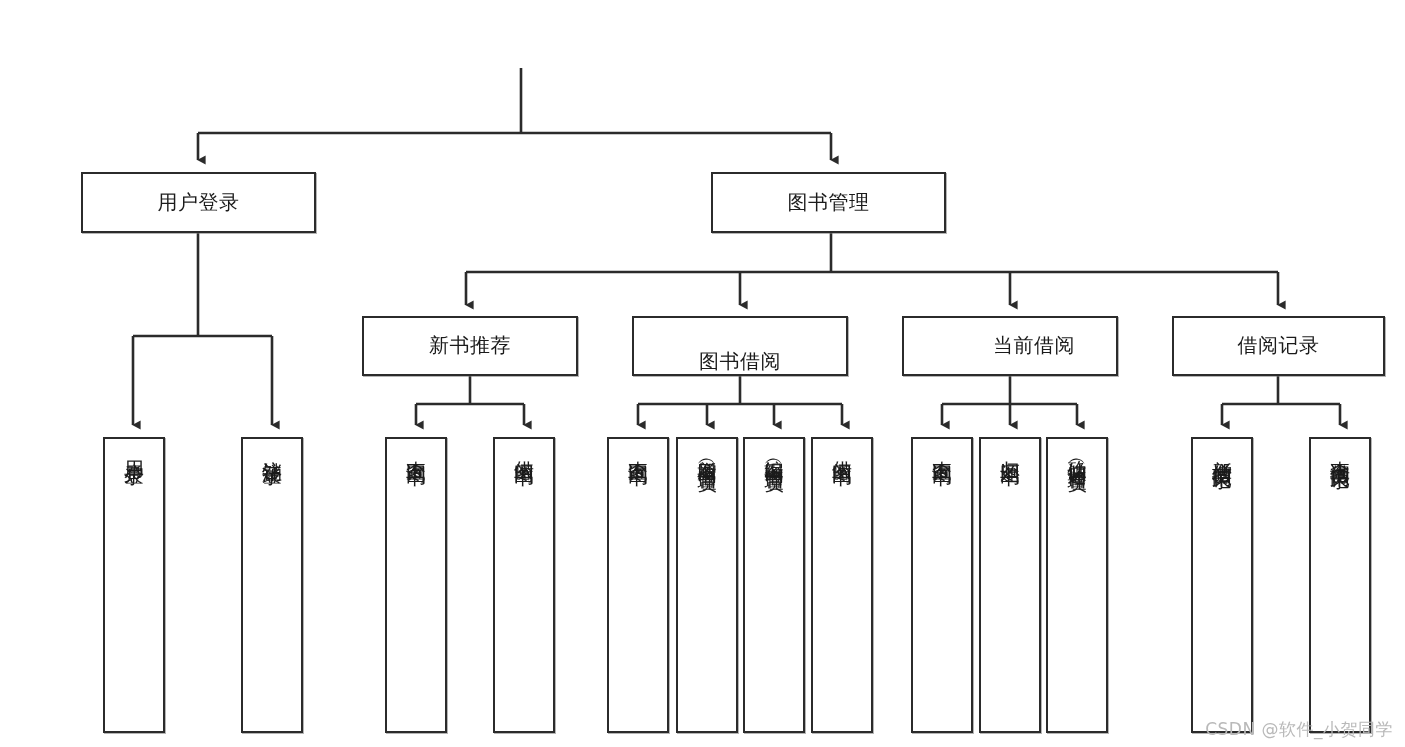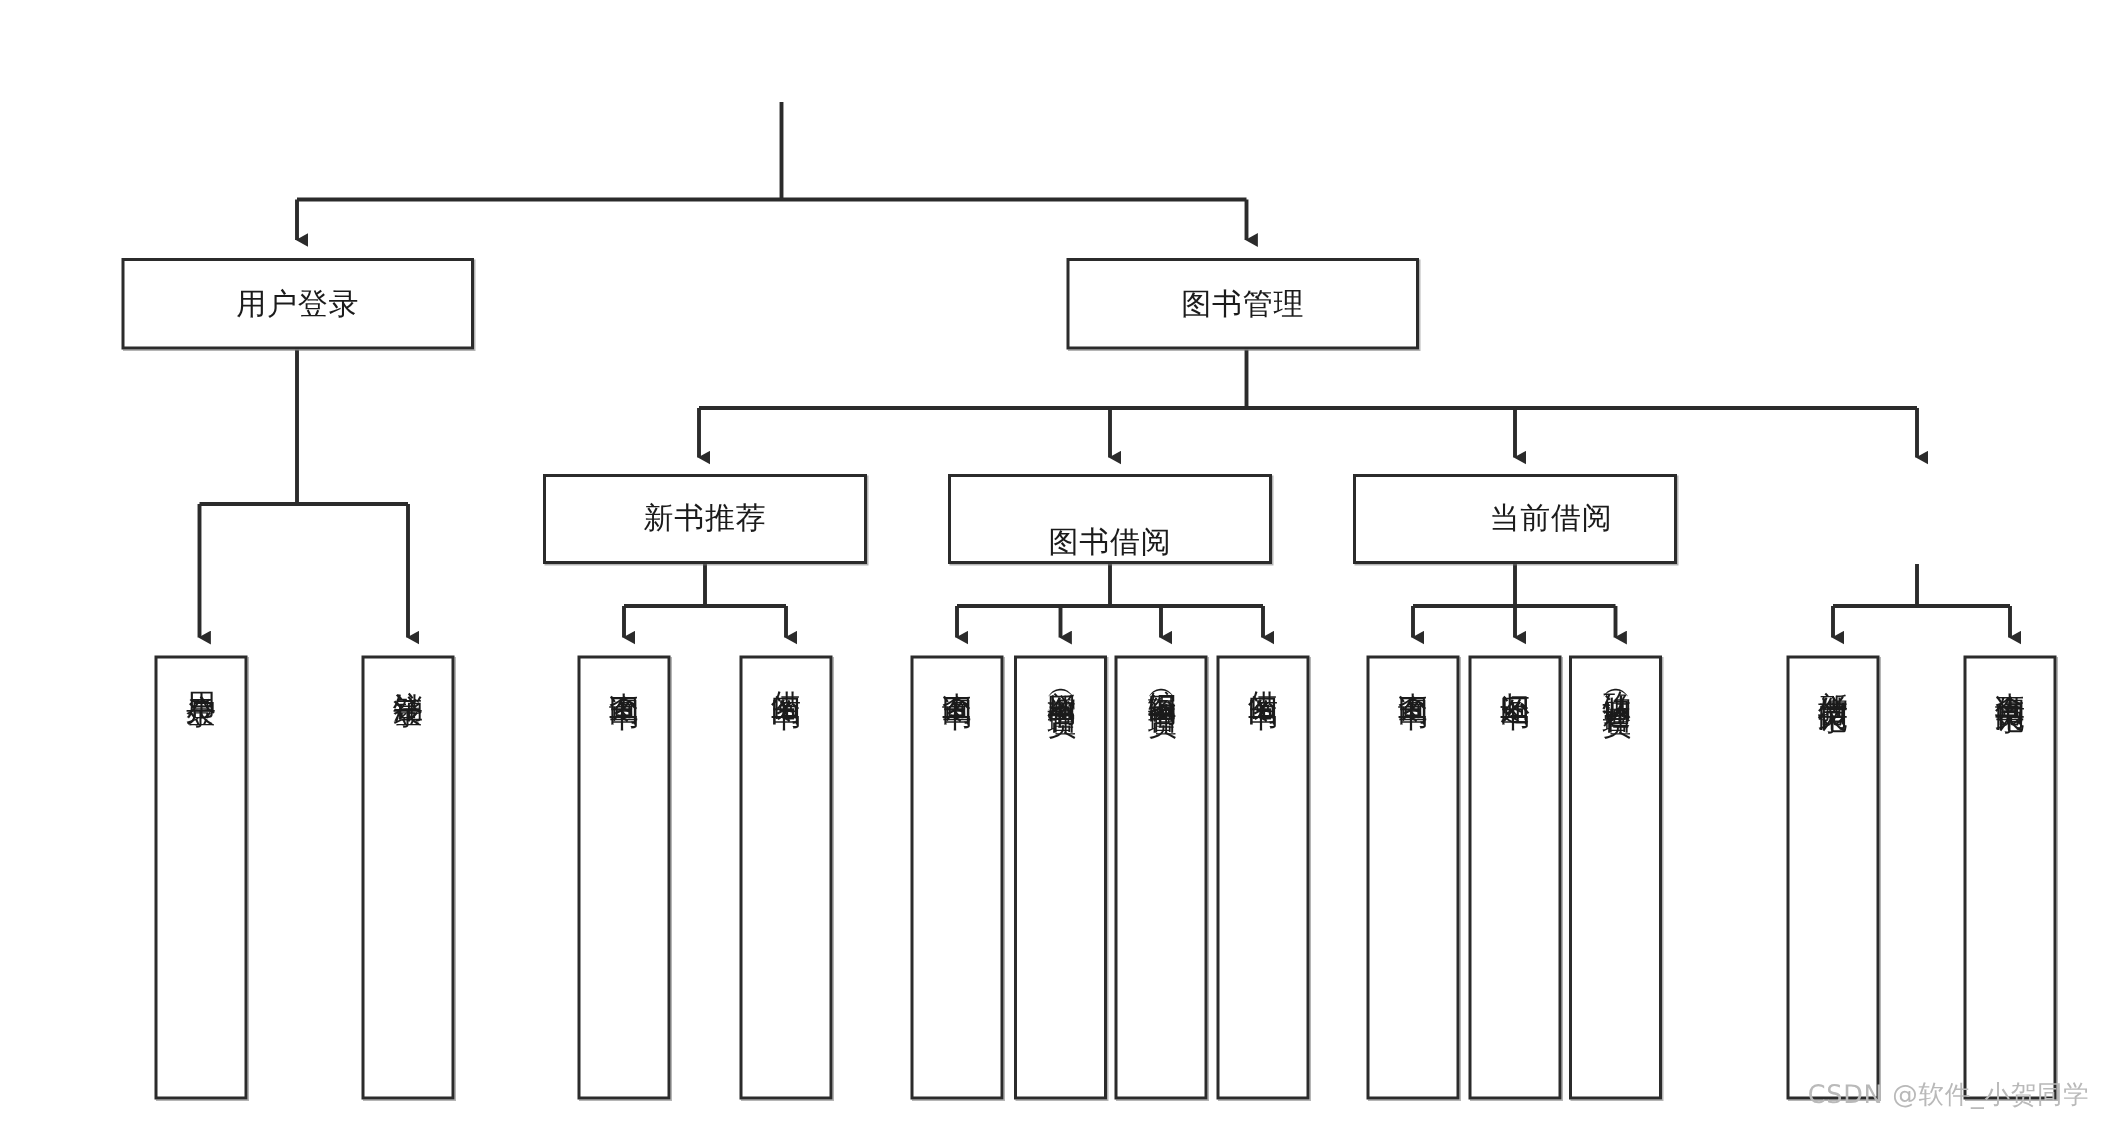--- a/index.html
+++ b/index.html
@@ -143,20 +143,23 @@
   </div>
 
   <div class="node branch" style="left:632px; top:316px; width:216px; height:60px;align-items:flex-end;">
     <span class="label">图书借阅</span>
   </div>
 
   <div class="node branch" style="left:902px; top:316px; width:216px; height:60px;padding-left:48px;">
     <span class="label">当前借阅</span>
   </div>
 
+  <div class="node branch" style="left:1172px; top:316px; width:213px; height:60px;">
+    <span class="label">借阅记录</span>
+  </div>
 
   <div class="node leaf" style="left:103px; top:437px; width:62px; height:296px;">
     <span class="label">用户登录</span>
   </div>
 
   <div class="node leaf" style="left:241px; top:437px; width:62px; height:296px;">
     <span class="label">注销登录</span>
   </div>
 
   <div class="node leaf" style="left:385px; top:437px; width:62px; height:296px;">

